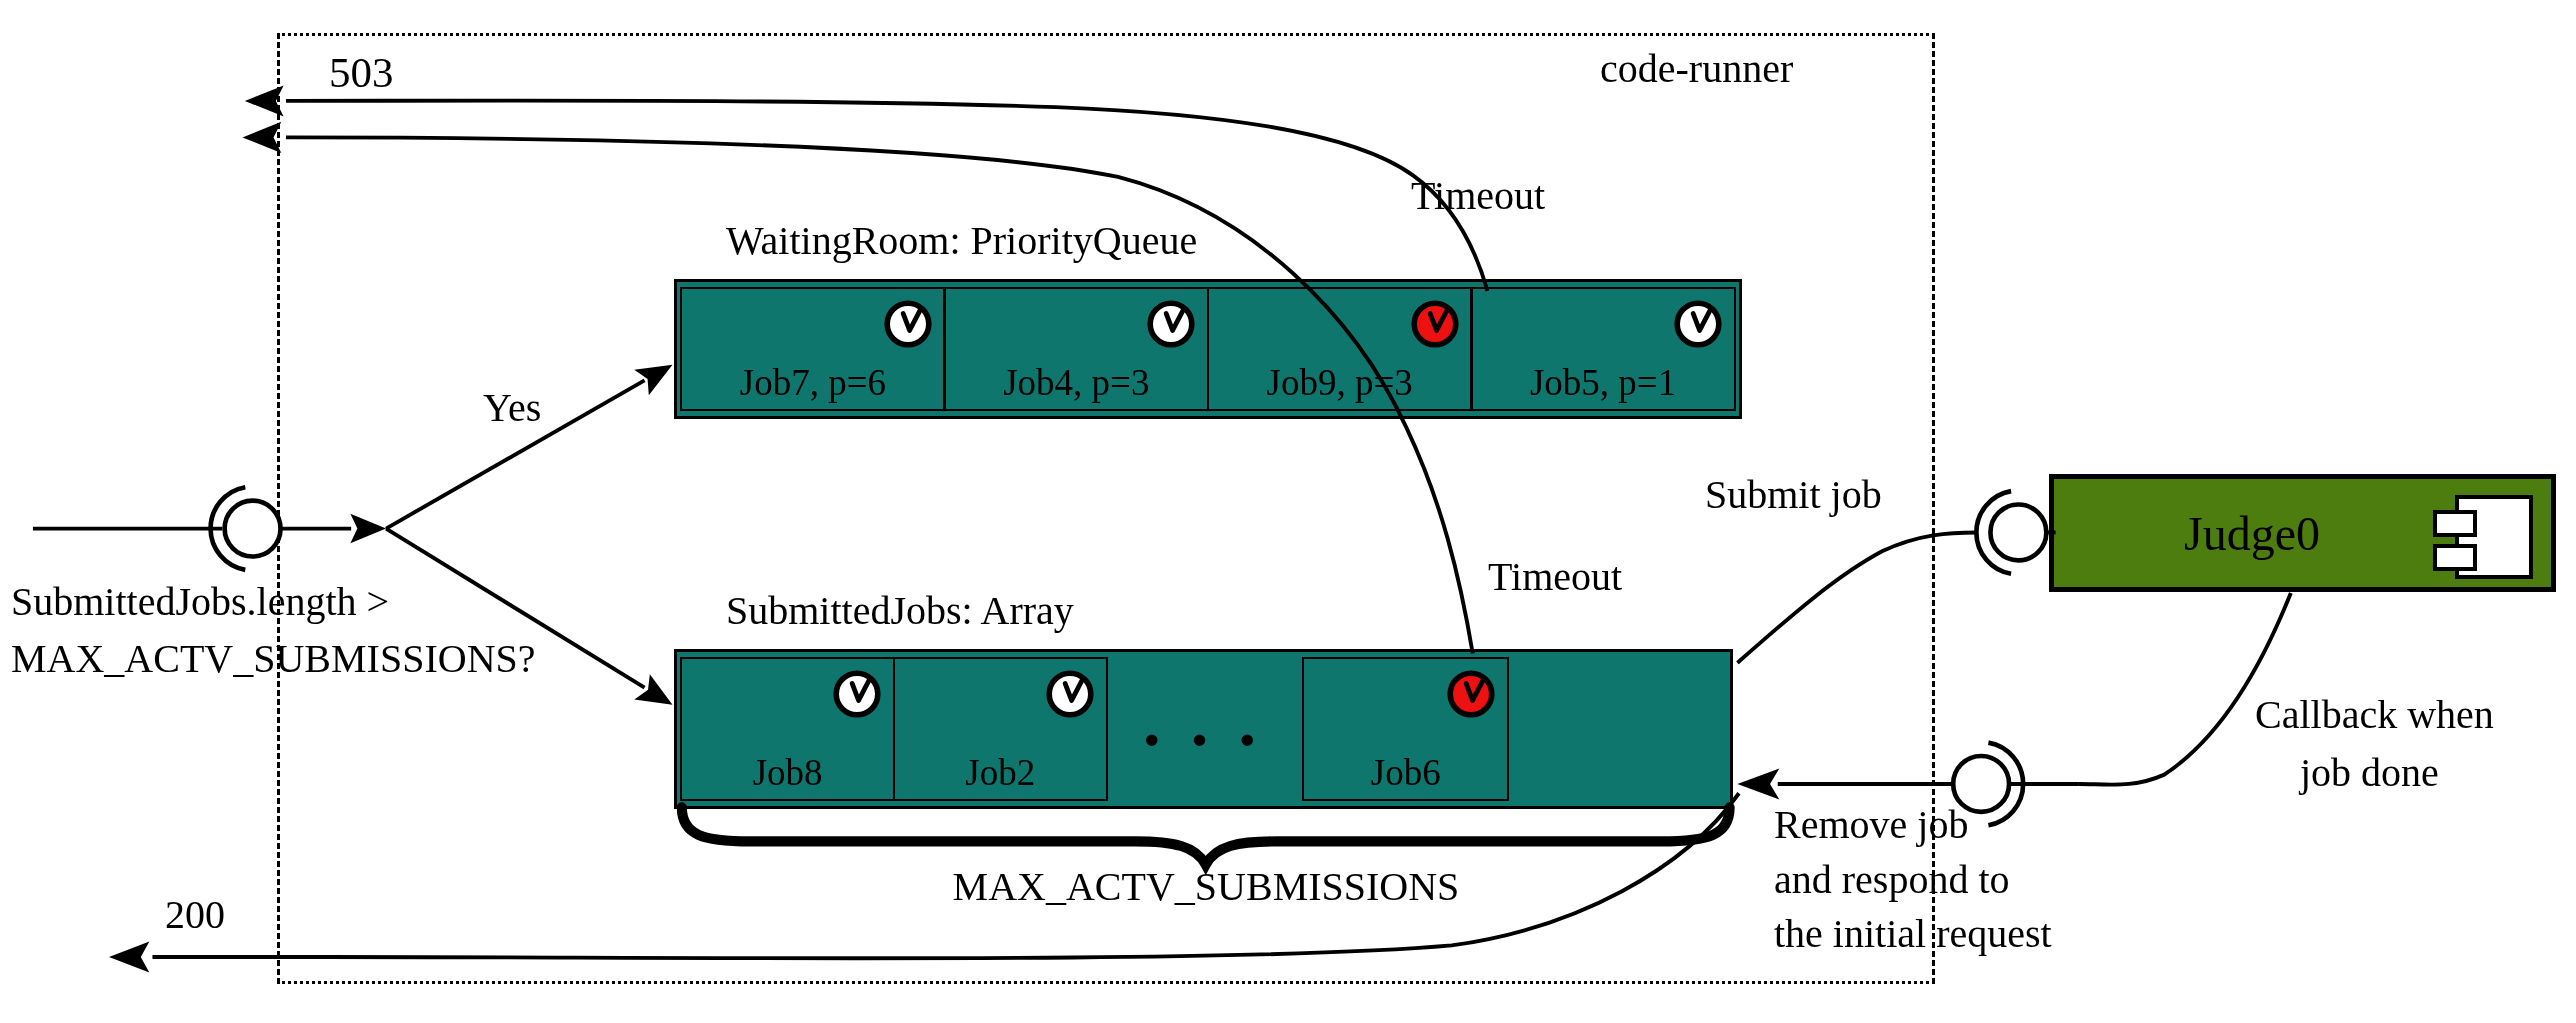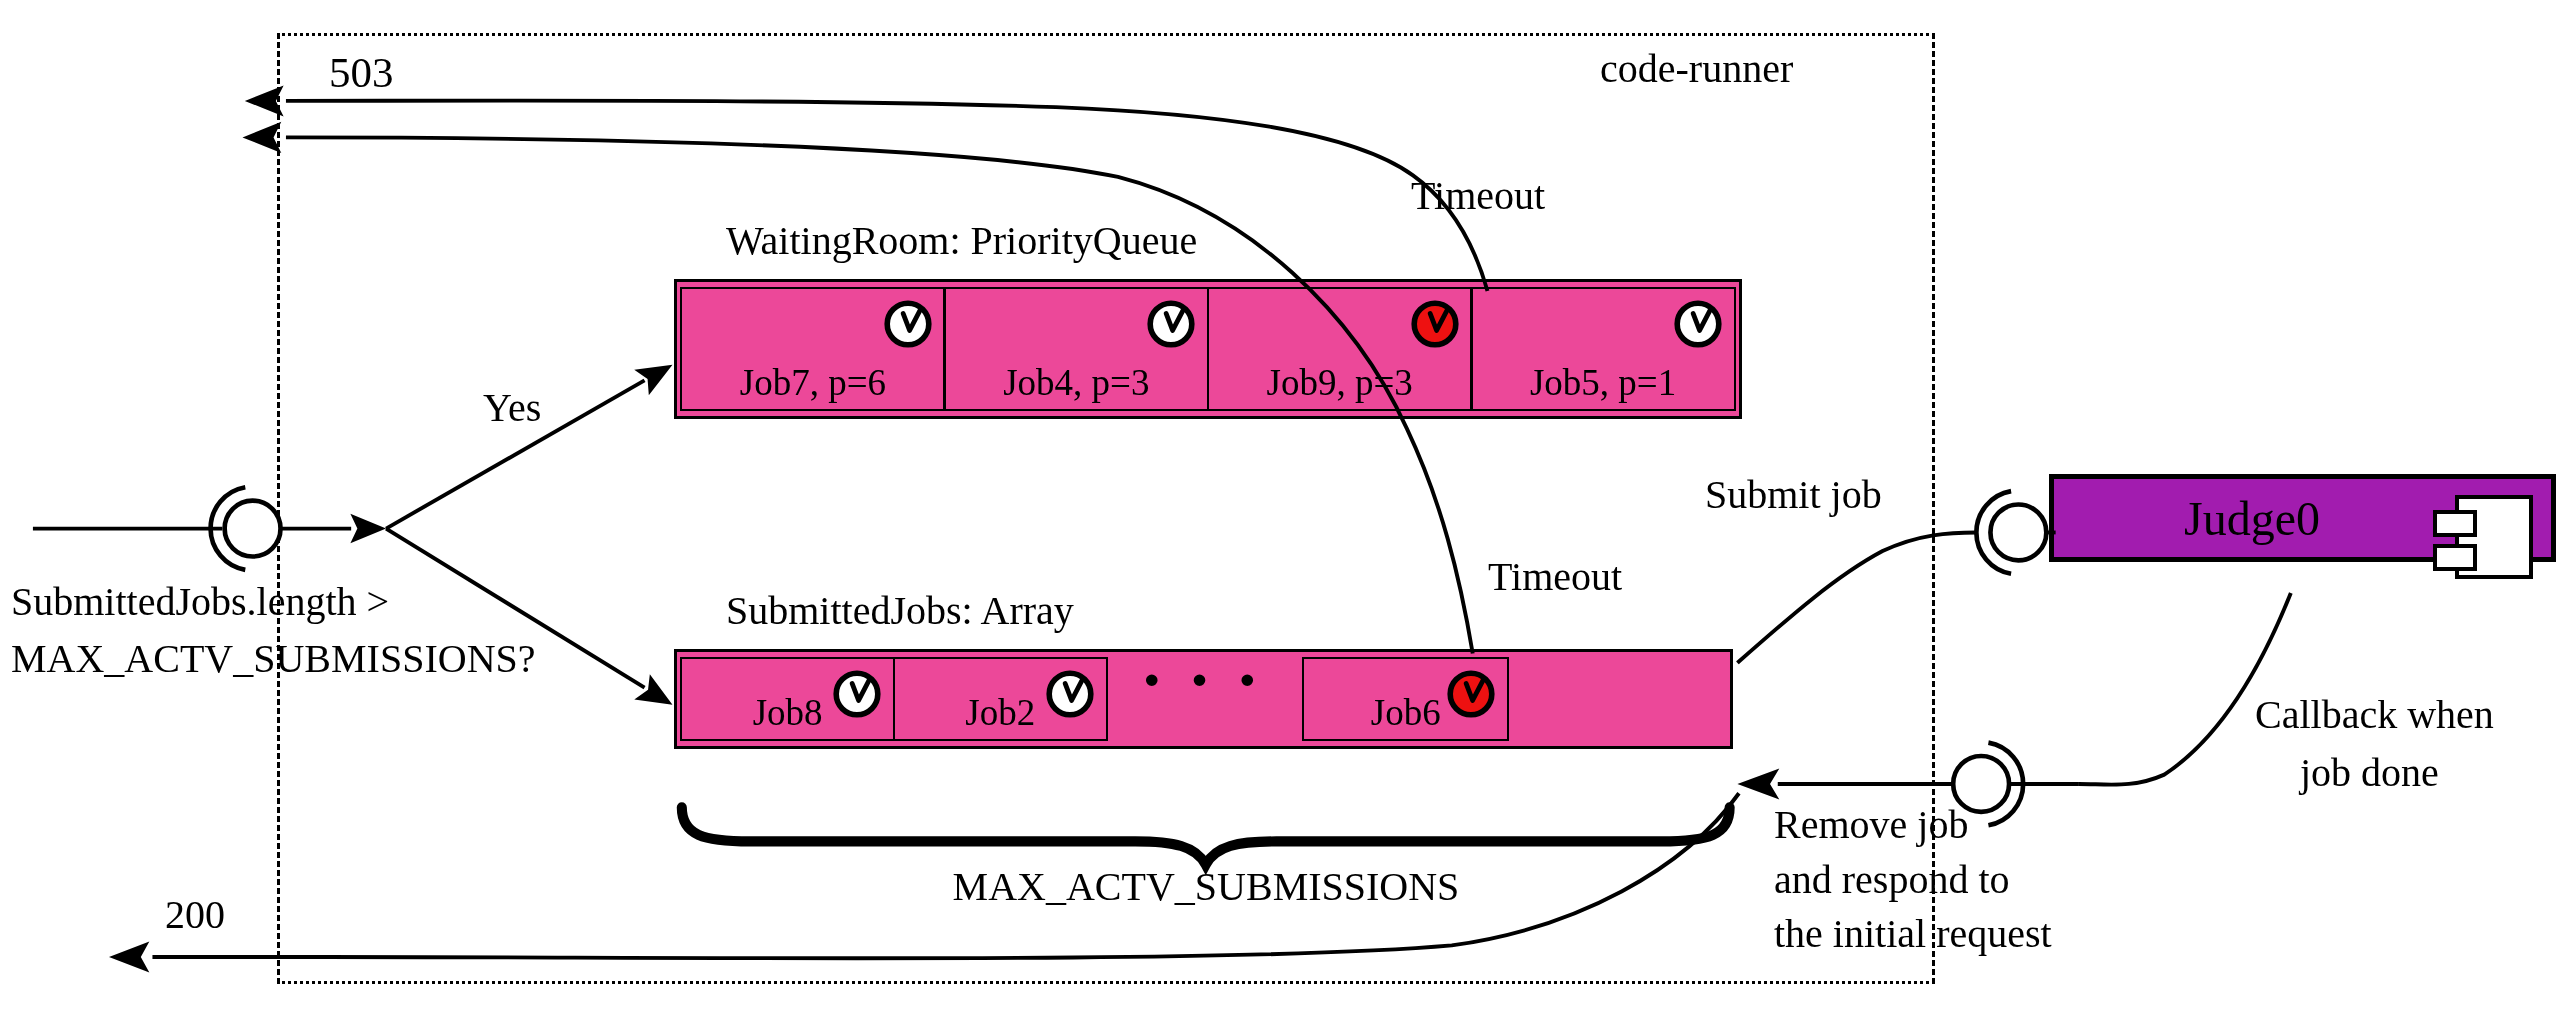--- a/index.html
+++ b/index.html
@@ -25,21 +25,21 @@
   #boundary-label{
     position:absolute;left:1600px;top:48px;width:264px;
     text-align:left;font-size:40px;font-weight:normal;
   }
 
   
   .jobbox{
     position:absolute;
     border:3.9px solid #000;
     box-sizing:border-box;
-    background:#ec4899;
+    background:#0f766e;
   }
   .cells{
     display:flex;height:100%;
     padding:5.4px 3.1px;box-sizing:border-box;
   }
   .cell{
     position:relative;
     border:2.3px solid #000;
     margin-left:-2.3px;
     box-sizing:border-box;
@@ -55,22 +55,22 @@
     position:absolute;left:0;right:0;bottom:37px;
     text-align:center;font-size:43px;font-weight:bold;letter-spacing:11px;
   }
   .clock{position:absolute;top:6.2px;right:7.8px;width:56px;height:56px;}
   .clock svg{display:block;width:100%;height:100%;}
   .clock svg circle{fill:#fff;stroke:#000;stroke-width:7px;}
   .clock.timeout svg circle{fill:var(--timeout-color,#ee1111);}
 
   
   #judge0{
-    position:absolute;left:2049px;top:474px;width:507px;height:88px;
-    border:5.4px solid #000;box-sizing:border-box;background:#a21caf;
+    position:absolute;left:2049px;top:474px;width:507px;height:118px;
+    border:5.4px solid #000;box-sizing:border-box;background:#4d7c0f;
     display:flex;align-items:center;justify-content:center;
   }
   #judge0-label{font-size:48px;padding-right:101px;}
   .uml-main{position:absolute;left:401px;top:15.5px;width:70px;height:76px;border:4.7px solid #000;background:#fff;}
   .uml-tab{position:absolute;left:379px;width:36px;height:18.6px;border:4.7px solid #000;background:#fff;}
   .uml-tab1{top:31px;}
   .uml-tab2{top:65px;}
 
   
   #overlay{
@@ -140,21 +140,21 @@
               <circle cx="35" cy="35" r="26"></circle>
               <path d="M29 22 L37 43 L50 18" fill="none" stroke="#000" stroke-width="6" stroke-linecap="round" stroke-linejoin="round"></path>
             </svg>
           </span>
         <span class="cell-label">Job5, p=1</span>
       </div>
     </div>
   </div>
 
   <div class="lbl f52" style="left:726px;top:590px;">SubmittedJobs: Array</div>
-  <div class="jobbox" style="left:674px;top:649px;width:1059px;height:100px;text-decoration:underline;">
+  <div class="jobbox" style="left:674px;top:649px;width:1059px;height:160px;text-decoration:underline;">
     <div class="cells">
       <div class="cell" style="flex:0 0 215px;">
         <span class="clock normal">
             <svg viewBox="0 0 70 70">
               <circle cx="35" cy="35" r="26"></circle>
               <path d="M29 22 L37 43 L50 18" fill="none" stroke="#000" stroke-width="6" stroke-linecap="round" stroke-linejoin="round"></path>
             </svg>
           </span>
         <span class="cell-label">Job8</span>
       </div>

